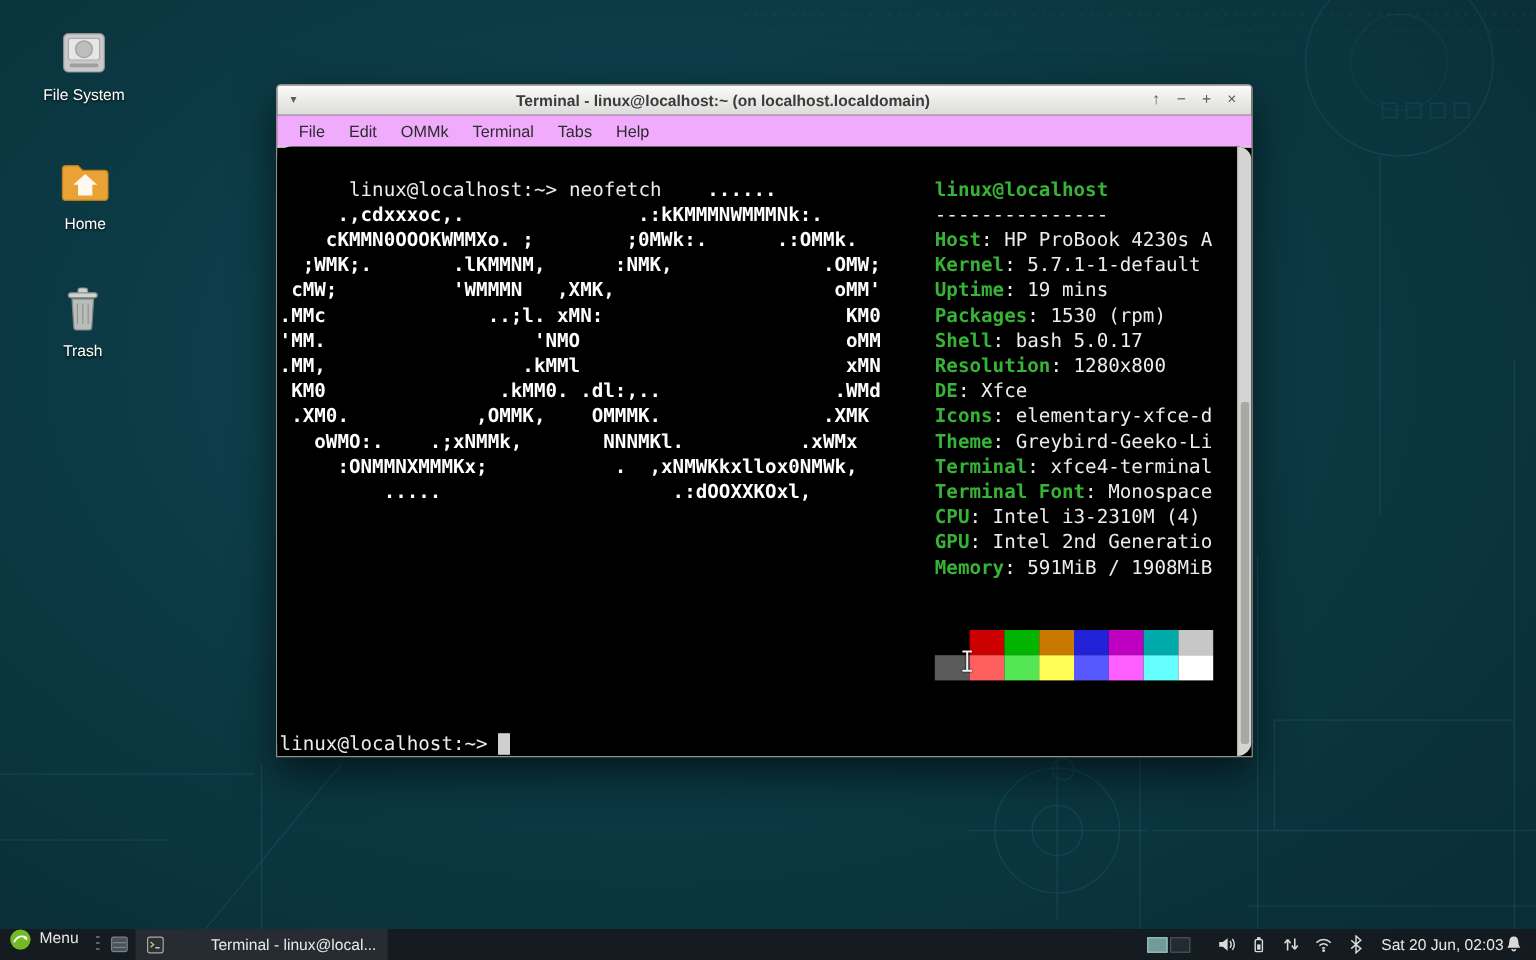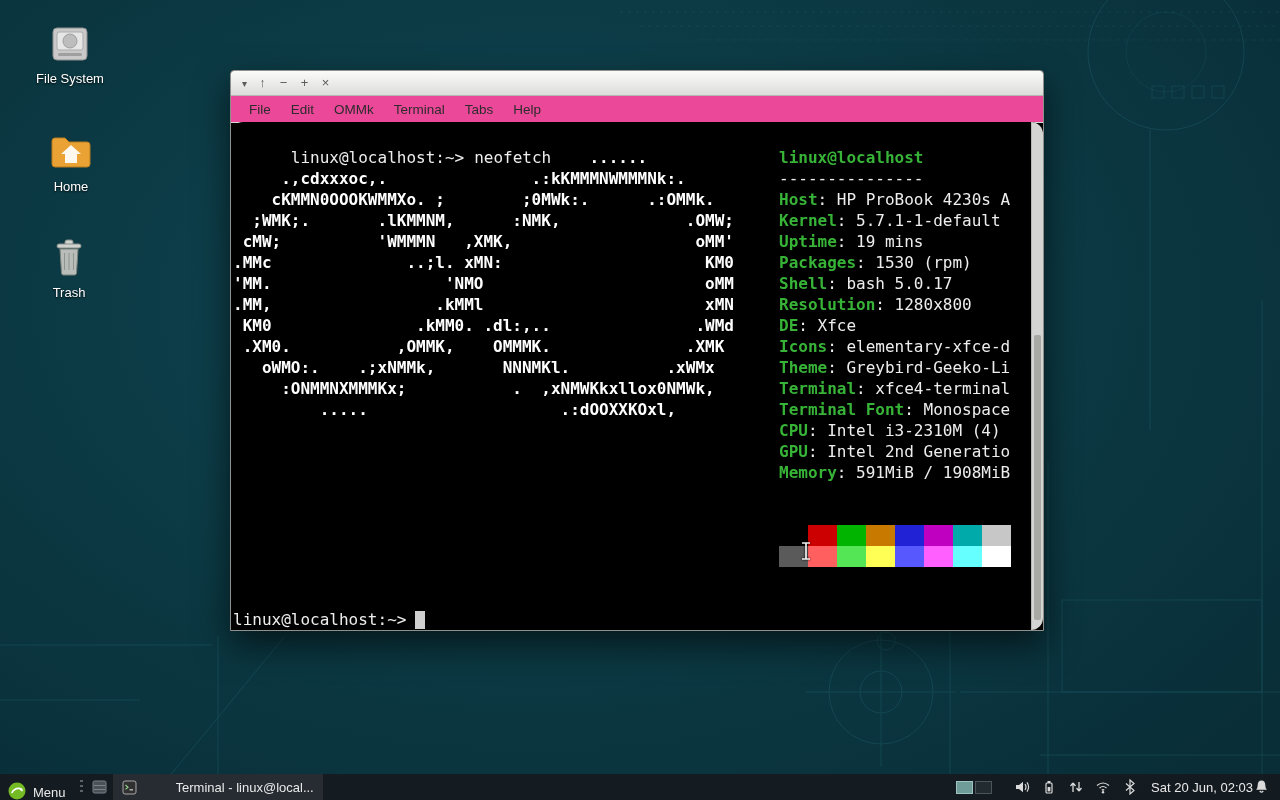--- a/index.html
+++ b/index.html
@@ -17,21 +17,21 @@
   
   .window{position:absolute;left:230px;top:70px;width:814px;height:561px;box-sizing:border-box;
           background:#000;border:1px solid #8f8f8b;border-radius:4px 4px 0 0;
           box-shadow:0 14px 34px rgba(0,0,0,.58);}
   .titlebar{height:24px;background:linear-gradient(#fbfbfa,#dcdcda);border-bottom:1px solid #b5b5b1;
             border-radius:3px 3px 0 0;display:flex;align-items:center;padding:0 6px;}
   .win-menu-glyph{font-size:10px;color:#5c5c5c;padding:0 5px;}
   .win-title{flex:1;text-align:center;font-size:13px;font-weight:bold;color:#3b3b3b;
              white-space:nowrap;overflow:hidden;}
   .win-btn{width:21px;text-align:center;font-size:13px;color:#5a5a5a;line-height:22px;}
-  .menubar{height:26px;background:#ec4899;border-bottom:1px solid #d7d7d5;
+  .menubar{height:26px;background:#f0abfc;border-bottom:1px solid #d7d7d5;
            display:flex;align-items:center;padding-left:8px;}
   .mitem{font-size:13.5px;color:#2c2c2c;padding:0 10px;}
 
   
   .terminal{position:absolute;left:0;top:51px;width:812px;height:508px;background:#000;
             font:16px/21px "DejaVu Sans Mono",monospace;color:#ededed;overflow:hidden;border-radius:12px;}
   .cmdline{position:absolute;left:2px;top:4px;white-space:pre;}
   .cmd{margin-left:10px;}
   .ascii{position:absolute;left:2px;top:25px;margin:0;font:inherit;font-weight:bold;
          color:#ffffff;white-space:pre;}
@@ -46,21 +46,21 @@
   .prompt2{position:absolute;left:2px;top:487px;white-space:pre;display:flex;align-items:center;}
   .cursor{display:inline-block;width:10px;height:18px;background:#cfcfcf;margin-left:9px;}
   .scrollbar{position:absolute;right:0;top:0;width:12px;height:100%;background:#d4d4d2;
              border-left:1px solid #b8b8b5;box-sizing:border-box;}
   .sthumb{position:absolute;left:2px;right:2px;top:42%;height:56%;background:#a8a8a5;border-radius:2px;}
 
   
   .taskbar{position:absolute;left:0;bottom:0;width:1280px;height:26px;
            background:rgba(21,27,32,.97);display:flex;align-items:center;
            color:#e9e9e9;font-size:13px;z-index:50;}
-  .tk-menu{display:flex;align-items:flex-end;gap:7px;padding:0 10px 0 8px;height:100%;}
+  .tk-menu{display:flex;align-items:flex-start;gap:7px;padding:0 10px 0 8px;height:100%;}
   .tk-handle{width:3px;height:14px;margin:0 4px;
              background:repeating-linear-gradient(#5c646a 0 2px, transparent 2px 5px);}
   .tk-task{display:flex;align-items:center;gap:7px;height:100%;padding:0 9px;
            background:rgba(255,255,255,.08);border-left:1px solid rgba(0,0,0,.4);
            border-right:1px solid rgba(0,0,0,.4);max-width:210px;}
   .tk-task .tlabel{white-space:nowrap;overflow:hidden;margin-left:32px;}
   .tk-spacer{flex:1;}
   .pager{display:flex;gap:2px;margin-right:22px;}
   .wcell{width:17px;height:13px;box-sizing:border-box;}
   .wcell.active{background:#6f9b99;border:1px solid #9dc4c1;}
@@ -134,20 +134,21 @@
     <rect x="8" y="8" width="24" height="4" rx="2" fill="#cfd3cf" stroke="#8a8f8a"></rect>
     <path d="M11 13 h18 l-1.5 24 q0 2-2 2 h-11 q-2 0-2-2 z" fill="#b9bdb9" stroke="#7d827d"></path>
     <path d="M15.5 17 v17 M20 17 v17 M24.5 17 v17" stroke="#8f948f" fill="none"></path>
   </svg>
   <span class="dlabel">Trash</span>
 </div>
 
 <div class="window">
   <div class="titlebar">
     <span class="win-menu-glyph">▾</span>
+    <span class="win-title">Terminal - linux@localhost:~ (on localhost.localdomain)</span>
     <span class="win-btn">↑</span>
     <span class="win-btn">−</span>
     <span class="win-btn">+</span>
     <span class="win-btn">×</span>
   </div>
   <div class="menubar">
     <span class="mitem">File</span>
     <span class="mitem">Edit</span>
     <span class="mitem">OMMk</span>
     <span class="mitem">Terminal</span>

